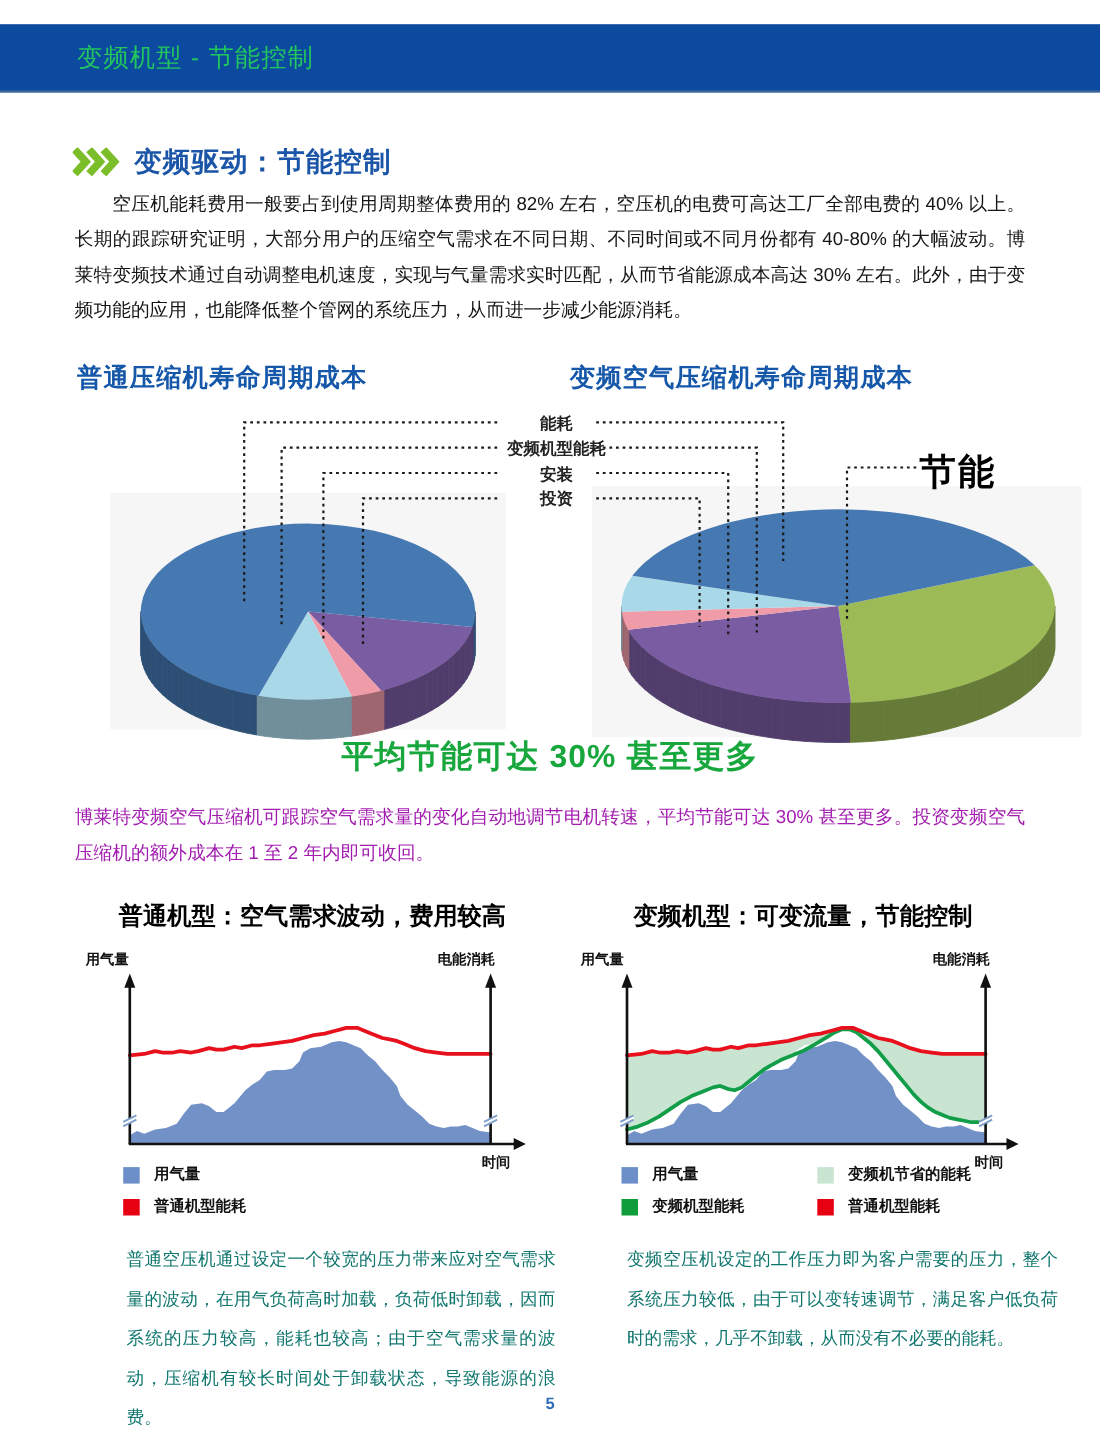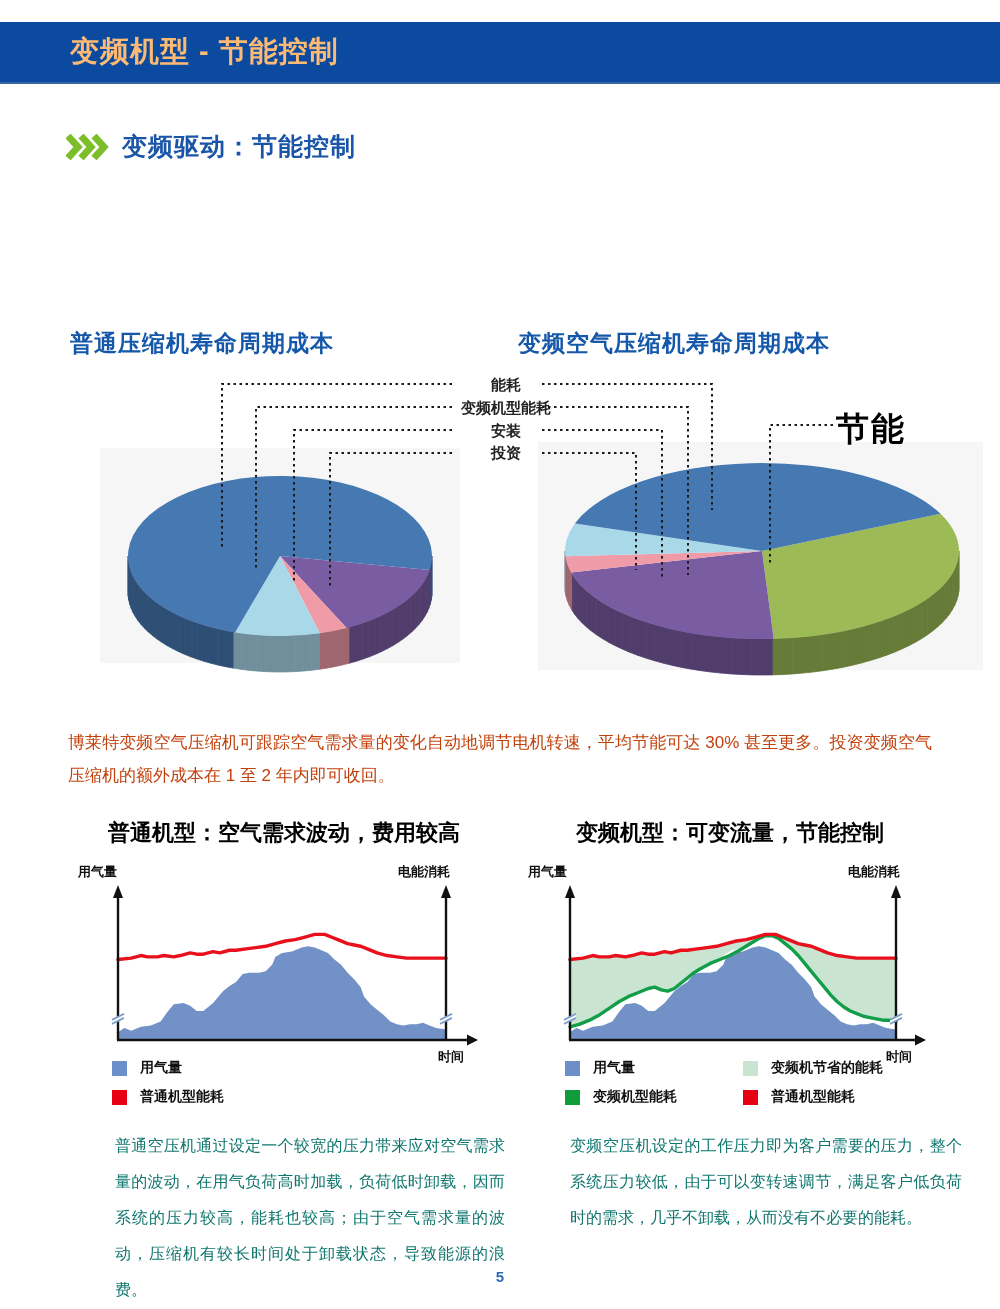--- a/index.html
+++ b/index.html
@@ -1,33 +1,33 @@
 <!DOCTYPE html>
 <html><head>
 <meta charset="utf-8">
 <style>
   html,body{margin:0;padding:0;background:#e9e9e9;}
   .page{position:relative;width:1000px;height:1309px;background:#ffffff;margin:0 auto;
         font-family:"Liberation Sans","DejaVu Sans",sans-serif;overflow:hidden;}
   .topbar{position:absolute;left:0;top:22px;width:1000px;height:62px;background:#0b4a9e;
           border-bottom:2px solid #38649f;box-sizing:border-box;display:flex;align-items:center;}
-  .topbar-title{color:#fdba74;font-size:29px;font-weight:bold;margin-left:70px;letter-spacing:1px;}
+  .topbar-title{color:#22c55e;font-size:23px;font-weight:normal;margin-left:70px;letter-spacing:1px;}
   .sec-heading{position:absolute;left:66px;top:130px;display:flex;align-items:center;gap:12px;}
   .sec-heading .txt{color:#1a55a8;font-size:25px;font-weight:bold;letter-spacing:1px;}
   .intro{position:absolute;left:68px;top:170px;width:864px;margin:0;font-size:17px;line-height:32px;
          color:#151515;text-align:justify;text-indent:2em;}
   .pie-title{position:absolute;top:328px;font-size:23px;font-weight:bold;color:#1557a9;letter-spacing:1px;}
   .pie-title.l{left:70px;} .pie-title.r{left:518px;}
   .pie-svg{position:absolute;left:0;top:370px;}
   .conn-label{position:absolute;left:446px;width:120px;text-align:center;font-size:15px;font-weight:bold;color:#222;}
   .saving-label{position:absolute;left:836px;top:407px;font-size:33px;font-weight:bold;color:#000000;letter-spacing:2px;}
   .banner{position:absolute;left:0;top:668px;width:1000px;text-align:center;
           font-size:29px;font-weight:bold;color:#18a73d;letter-spacing:1px;}
   .midpar{position:absolute;left:68px;top:726px;width:864px;margin:0;font-size:17px;line-height:33px;
-          color:#c2410c;text-align:justify;}
+          color:#a21caf;text-align:justify;}
   .chart-title{position:absolute;top:818px;width:412px;text-align:center;font-size:22px;font-weight:bold;color:#000;}
   .chart-title.l{left:78px;} .chart-title.r{left:524px;}
   .axis-label{position:absolute;font-size:13px;font-weight:bold;color:#111;}
   .chart-svg{position:absolute;top:880px;}
   .chart-svg.l{left:80px;} .chart-svg.r{left:528px;}
   .legend{position:absolute;top:1060px;display:grid;row-gap:13px;}
   .legend.l{left:112px;grid-template-columns:auto;}
   .legend.r{left:565px;grid-template-columns:178px 215px;}
   .leg-item{display:flex;align-items:center;gap:13px;height:16px;}
   .leg-swatch{width:15px;height:15px;flex:0 0 15px;}
@@ -48,20 +48,21 @@
 
   <div class="sec-heading">
     <svg width="44" height="26" viewBox="0 0 44 26">
       <polyline points="2,2 12,13 2,24" fill="none" stroke="#7cbd2a" stroke-width="7"></polyline>
       <polyline points="15,2 25,13 15,24" fill="none" stroke="#7cbd2a" stroke-width="7"></polyline>
       <polyline points="28,2 38,13 28,24" fill="none" stroke="#7cbd2a" stroke-width="7"></polyline>
     </svg>
     <span class="txt">变频驱动：节能控制</span>
   </div>
 
+  <p class="intro">空压机能耗费用一般要占到使用周期整体费用的 82% 左右，空压机的电费可高达工厂全部电费的 40% 以上。长期的跟踪研究证明，大部分用户的压缩空气需求在不同日期、不同时间或不同月份都有 40-80% 的大幅波动。博莱特变频技术通过自动调整电机速度，实现与气量需求实时匹配，从而节省能源成本高达 30% 左右。此外，由于变频功能的应用，也能降低整个管网的系统压力，从而进一步减少能源消耗。</p>
 
   <div class="pie-title l">普通压缩机寿命周期成本</div>
   <div class="pie-title r">变频空气压缩机寿命周期成本</div>
 
   <svg id="pie-svg" class="pie-svg" width="1000" height="340" viewBox="0 0 1000 340">
       <rect x="100" y="78" width="360" height="215" fill="#f6f6f6"></rect>
       <rect x="538" y="72" width="445" height="228" fill="#f6f6f6"></rect>
       <polygon points="432,186 431.7916892826952,190.1868764994355 431.7916892826952,226.1868764994355 432,222" fill="rgb(46,79,117)" stroke="rgb(46,79,117)" stroke-width="0.8"></polygon>
       <polygon points="431.7916892826952,190.1868764994355 431.16732809597755,194.36227706141227 431.16732809597755,230.36227706141227 431.7916892826952,226.1868764994355" fill="rgb(46,79,117)" stroke="rgb(46,79,117)" stroke-width="0.8"></polygon>
       <polygon points="431.16732809597755,194.36227706141227 430.128627770461,198.51475720321847 430.128627770461,234.51475720321847 431.16732809597755,230.36227706141227" fill="rgb(46,79,117)" stroke="rgb(46,79,117)" stroke-width="0.8"></polygon>
@@ -201,20 +202,21 @@
       <path d="M542,83 H636 V200" fill="none" stroke="#1a1a1a" stroke-width="2" stroke-dasharray="2.5 3.5"></path>
       <path d="M833,55 H770 V196" fill="none" stroke="#1a1a1a" stroke-width="2" stroke-dasharray="2.5 3.5"></path>
     </svg>
 
   <div class="conn-label" style="top:376px">能耗</div>
   <div class="conn-label" style="top:399px">变频机型能耗</div>
   <div class="conn-label" style="top:422px">安装</div>
   <div class="conn-label" style="top:444px">投资</div>
   <div class="saving-label">节能</div>
 
+  <div class="banner">平均节能可达 30% 甚至更多</div>
   <p class="midpar">博莱特变频空气压缩机可跟踪空气需求量的变化自动地调节电机转速，平均节能可达 30% 甚至更多。投资变频空气压缩机的额外成本在 1 至 2 年内即可收回。</p>
 
   <div class="chart-title r">变频机型：可变流量，节能控制</div>
   <div class="chart-title l">普通机型：空气需求波动，费用较高</div>
 
   <div class="axis-label" style="left:78px;top:863px">用气量</div>
   <div class="axis-label" style="left:380px;top:863px;width:70px;text-align:right">电能消耗</div>
   <div class="axis-label" style="left:528px;top:863px">用气量</div>
   <div class="axis-label" style="left:830px;top:863px;width:70px;text-align:right">电能消耗</div>
   <div class="axis-label" style="left:438px;top:1048px;width:50px">时间</div>

